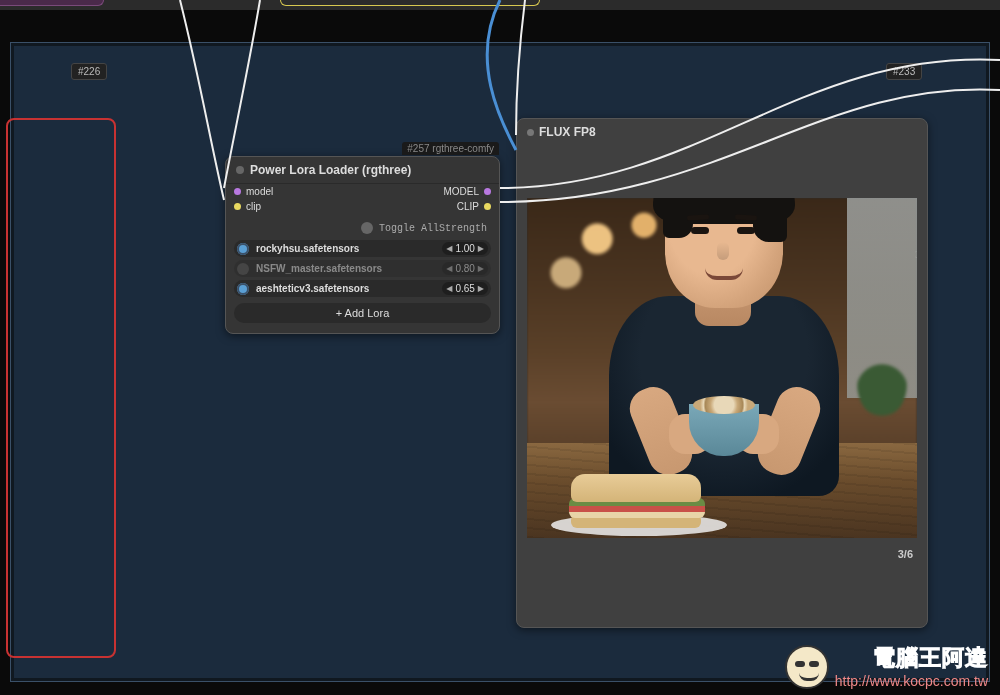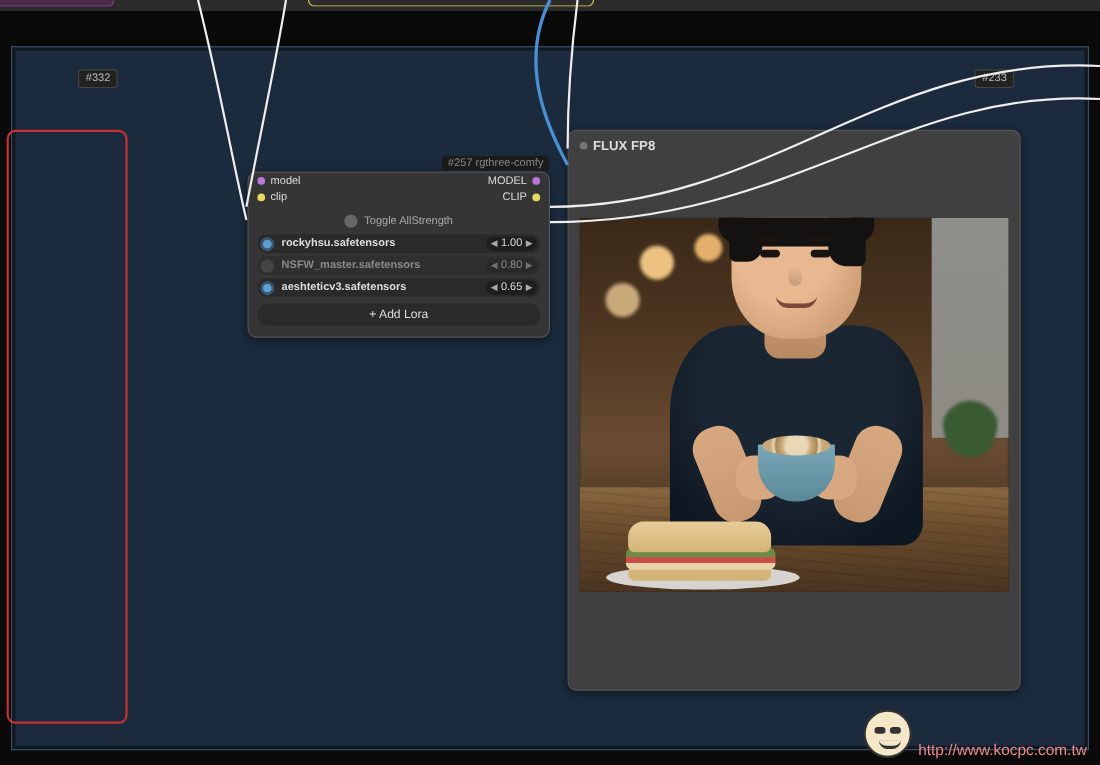--- a/index.html
+++ b/index.html
@@ -84,25 +84,26 @@
   }
   .io-left, .io-right { display: flex; align-items: center; gap: 5px; }
   .dot { width: 7px; height: 7px; border-radius: 50%; display: inline-block; }
   .dot-purple { background: #b878e0; }
   .dot-yellow { background: #e8d860; }
   .dot-blue { background: #5a9fd4; }
   .dot-gray { background: #777; }
   .lora-body { padding: 5px 8px 10px; }
   .toggle-row {
     display: flex;
-    justify-content: center;
+    justify-content: flex-end;
     align-items: center;
     padding: 3px 4px;
     font-size: 10px;
     color: #aaa;
+    font-family: Liberation Mono, monospace;
   }
   .toggle-dot {
     width: 12px; height: 12px;
     border-radius: 50%;
     background: #666;
     margin-right: 6px;
     display: inline-block;
     vertical-align: middle;
   }
   .lora-item {
@@ -369,27 +370,31 @@
 </style>
 </head>
 <body>
 
 <div class="top-strip"></div>
 <div class="edge-node-left"></div>
 <div class="edge-node-yellow"></div>
 
 <div class="canvas">
 
-  <div class="badge" style="left:60px; top:20px;">#332</div>
+  <div class="badge" style="left:60px; top:20px;">#226</div>
   <div class="badge" style="left:875px; top:20px;">#233</div>
 
   <div class="node226"></div>
 
   <div class="node lora-node">
     <div class="lora-tag">#257 rgthree-comfy</div>
+    <div class="node-title">
+      <span class="title-dot"></span>
+      <span>Power Lora Loader (rgthree)</span>
+    </div>
     <div class="io-row">
       <span class="io-left">
           <span class="dot dot-purple"></span>
           <span>model</span>
         </span>
       <span class="io-right">
           <span>MODEL</span>
           <span class="dot dot-purple"></span>
         </span>
     </div>
@@ -473,33 +478,35 @@
           <div class="hand r"></div>
         <div class="cup"></div>
         <div class="sandwich">
           <div class="plate"></div>
           <div class="bread-bot"></div>
           <div class="fill"></div>
           <div class="bread-top"></div>
         </div>
       </div>
     </div>
+    <div class="pager">3/6</div>
   </div>
 
 </div>
 
 <svg class="wires" width="1000" height="695">
   <path d="M 180 0 C 200 80, 210 140, 224 200" stroke="#eee" stroke-width="2" fill="none"></path>
   <path d="M 260 0 C 250 60, 235 130, 224 188" stroke="#eee" stroke-width="2" fill="none"></path>
   <path d="M 525 0 C 520 40, 516 90, 516 135" stroke="#eee" stroke-width="2" fill="none"></path>
   <path d="M 500 0 C 470 60, 500 120, 516 150" stroke="#4a8fd4" stroke-width="3" fill="none"></path>
   <path d="M 500 188 C 700 188, 800 50, 1000 60" stroke="#eee" stroke-width="2" fill="none"></path>
   <path d="M 500 202 C 720 202, 820 80, 1000 90" stroke="#eee" stroke-width="2" fill="none"></path>
 </svg>
 
 <div class="watermark">
   <div class="wm-face">
       <div class="wm-mouth"></div>
     </div>
   <div class="wm-text">
+    <div class="wm-cn">電腦王阿達</div>
     <div class="wm-url">http://www.kocpc.com.tw</div>
   </div>
 </div>
 
 </body></html>

